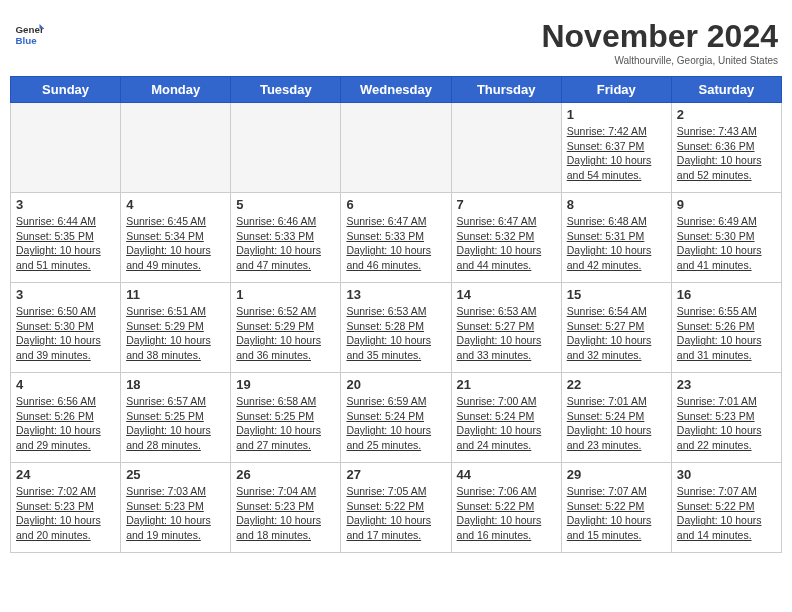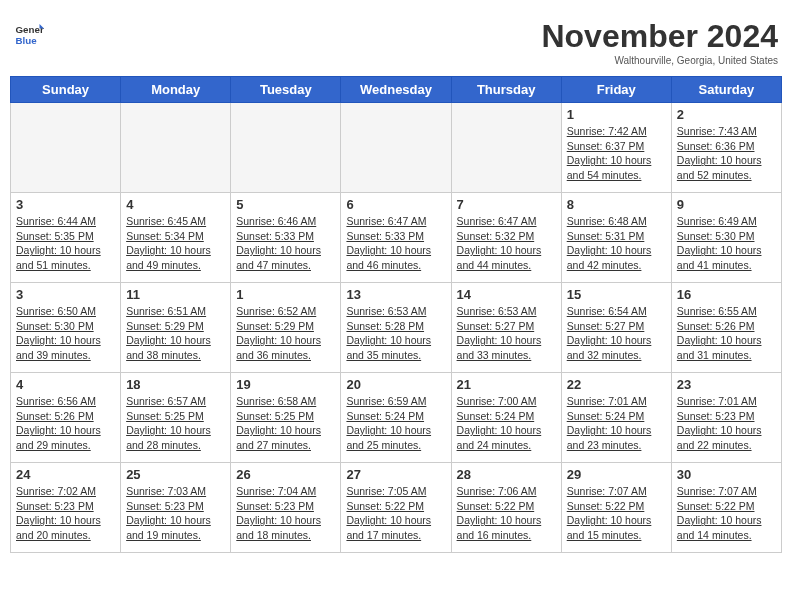--- a/index.html
+++ b/index.html
@@ -227,21 +227,21 @@
         </td>
         <td>
           <span class="day-number">26</span>
           <div class="day-info">Sunrise: 7:04 AM<br>Sunset: 5:23 PM<br>Daylight: 10 hours and 18 minutes.</div>
         </td>
         <td>
           <span class="day-number">27</span>
           <div class="day-info">Sunrise: 7:05 AM<br>Sunset: 5:22 PM<br>Daylight: 10 hours and 17 minutes.</div>
         </td>
         <td>
-          <span class="day-number">28</span>
+          <span class="day-number">44</span>
           <div class="day-info">Sunrise: 7:06 AM<br>Sunset: 5:22 PM<br>Daylight: 10 hours and 16 minutes.</div>
         </td>
         <td>
           <span class="day-number">29</span>
           <div class="day-info">Sunrise: 7:07 AM<br>Sunset: 5:22 PM<br>Daylight: 10 hours and 15 minutes.</div>
         </td>
         <td>
           <span class="day-number">30</span>
           <div class="day-info">Sunrise: 7:07 AM<br>Sunset: 5:22 PM<br>Daylight: 10 hours and 14 minutes.</div>
         </td>

